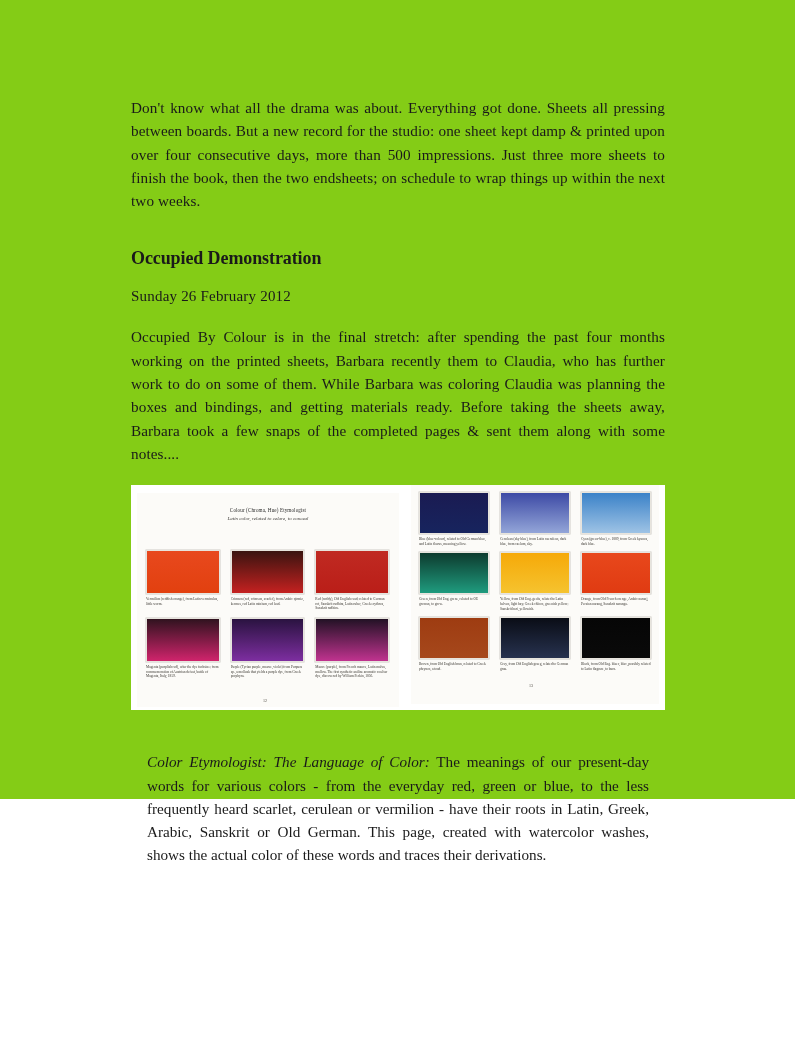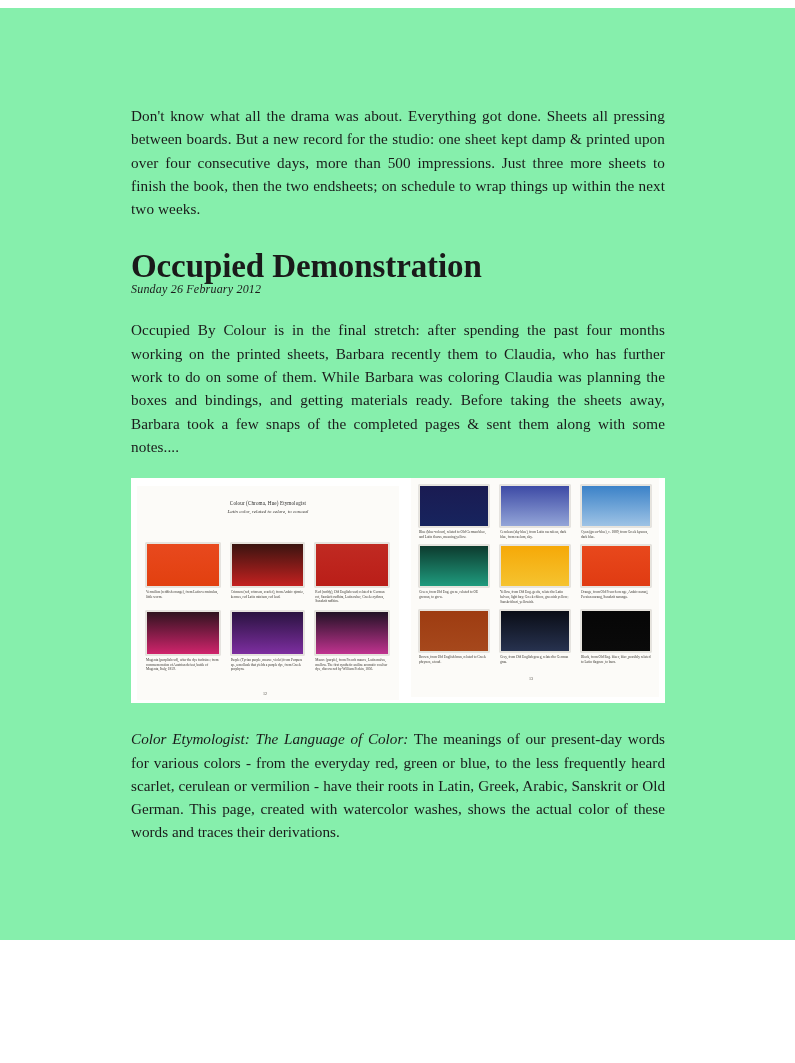--- a/index.html
+++ b/index.html
@@ -11,54 +11,53 @@
     width: 795px;
     height: 1063px;
     position: relative;
     font-family: "Liberation Serif", "DejaVu Serif", serif;
     color: #1a1a1a;
     overflow: hidden;
   }
 
   .page {
     position: absolute;
-    left: 0; top: 8px;
+    left: 0; top: 0;
     width: 795px;
-    height: 932px;
-    background: #86efac;
+    height: 799px;
+    background: #84cc16;
   }
 
   .content {
     position: absolute;
     left: 131px;
     top: 96px;
     width: 534px;
   }
 
   p.body-text {
     margin: 0 0 0 0;
     font-size: 15.2px;
     line-height: 23.3px;
     text-align: justify;
     text-justify: inter-word;
     letter-spacing: 0.1px;
   }
 
   h1.entry-title {
     margin: 31px 0 0 0;
-    font-size: 33px;
+    font-size: 18px;
     line-height: 30px;
     font-weight: bold;
     letter-spacing: -0.1px;
   }
 
   .entry-date {
-    margin: 1px 0 0 0;
-    font-size: 12px;
-    font-style: italic;
+    margin: 16px 0 0 0;
+    font-size: 15px;
     line-height: 14px;
     letter-spacing: 0.2px;
   }
 
   .spacer-after-date { height: 22px; }
   .spacer-before-figure { height: 20px; }
   .spacer-after-figure { height: 24px; }
 
   
   .figure-wrap {
@@ -159,21 +158,21 @@
   .folio {
     position: absolute;
     font-size: 4px;
     color: #4a463f;
   }
   .folio-left { left: 126px; top: 205px; }
   .folio-right { left: 118px; top: 198px; }
 
   
   p.caption-text {
-    margin: 0;
+    margin: 16px;
     font-size: 15.2px;
     line-height: 23.3px;
     text-align: justify;
   }
   .caption-lead {
     font-style: italic;
   }
 
   
   .page-number {

